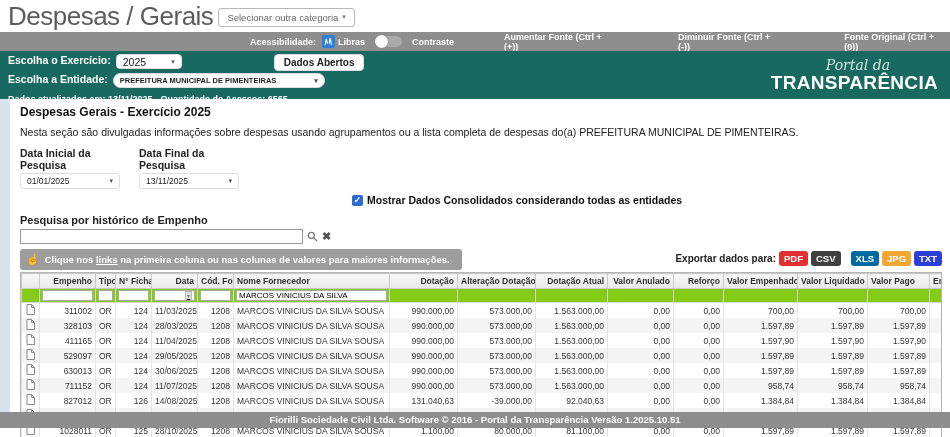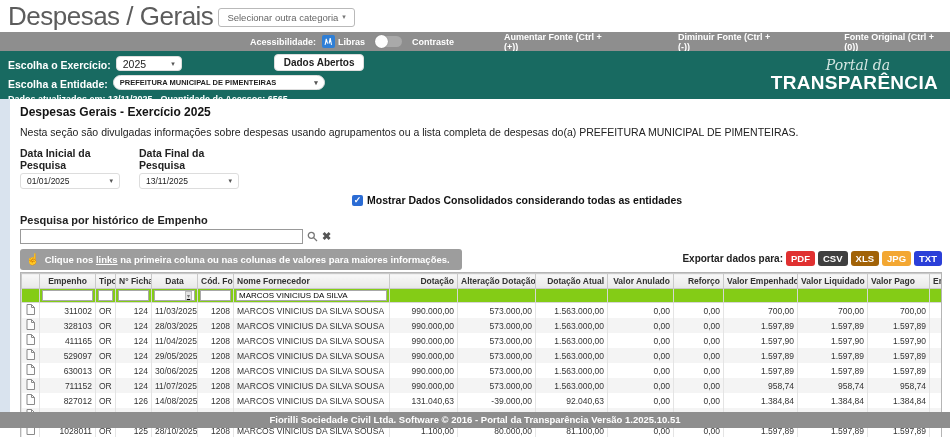--- a/index.html
+++ b/index.html
@@ -22,21 +22,21 @@
   .libras-icon { margin-left:6px; display:inline-flex; }
   .libras-txt { margin-left:3px; }
   .toggle { margin-left:10px; width:27px; height:11px; background:#a9a9a9; border-radius:6px; position:relative; cursor:pointer; }
   .toggle .knob { position:absolute; left:0; top:-1px; width:13px; height:13px; background:#fdfdfd; border-radius:50%; box-shadow:0 0 1px #666; }
   .contraste { margin-left:10px; }
   .font-ctrl { margin-left:50px; cursor:pointer; }
   .font-ctrl + .font-ctrl { margin-left:60px; }
 
   
   .teal { height:48px; background:#186a61; position:relative; color:#fff; padding:3px 0 0 8px; }
-  .teal-row { display:flex; align-items:flex-end; height:17px; }
+  .teal-row { display:flex; align-items:flex-start; height:17px; }
   .teal-label { font-size:10.5px; font-weight:bold; white-space:nowrap; }
   .sel { background:#fff; color:#222; border:1px solid #ddd; border-radius:9px; font-size:9px;
          display:flex; align-items:center; justify-content:space-between; padding:0 6px; height:15px; cursor:pointer; }
   .sel .caret { color:#555; }
   .sel-year { width:66px; margin-left:5px; border-radius:4px; font-size:10.5px; }
   .sel-entity { width:212px; margin-left:5px; font-size:7.5px; font-weight:bold; }
   .dados-btn { margin-left:92px; background:#fff; color:#222; font-weight:bold; font-size:10px;
                border:1px solid #ddd; border-radius:4px; padding:2px 9px; cursor:pointer;
                font-family:"Liberation Sans",sans-serif; }
   .updated { font-size:9px; font-weight:bold; margin-top:4px; }
@@ -78,21 +78,21 @@
        font-weight:bold; color:#333; height:13px; white-space:nowrap; overflow:hidden; cursor:pointer; }
   .filter-row td { background:#84cc16; border:1px solid #d6d6d6; padding:1px 2px; height:13px;text-decoration:underline; }
   .filter-row input { width:100%; height:11px; border:1px solid #a8a8a8; font-size:8px; padding:0 2px; }
   .filter-sel { background:#fff; border:1px solid #a8a8a8; height:11px; display:flex; align-items:center;
                 justify-content:flex-end; padding:0 2px; cursor:pointer; }
   .filter-sel .caret { font-size:6px; background:#e4e4e4; border:1px solid #bbb; padding:0 1px; }
   tbody td { padding:1px 3px; border-left:1px solid #e4e4e4; border-right:1px solid #e4e4e4;
              color:#333; height:12px; white-space:nowrap; overflow:hidden; }
   tbody tr:nth-child(even) { background:#f4f4f4; }
   tbody tr:nth-child(odd) { background:#fff; }
-  .a-l { text-align:left; } .a-c { text-align:center; } .a-r { text-align:right; }
+  .a-l { text-align:left; } .a-c { text-align:right; } .a-r { text-align:right; }
   .doc-cell { text-align:center; cursor:pointer; }
 
   
   .footer { position:absolute; left:0; top:412px; width:950px; height:16px; background:#8e8e8e;
             color:#fff; font-weight:bold; font-size:9.5px; text-align:center; line-height:16px; }
 </style>
 </head>
 <body>
 
 <div class="page">
@@ -193,21 +193,21 @@
           <span>Clique nos</span>
           <u>links</u>
           <span>na primeira coluna ou nas colunas de valores para maiores informações.</span>
         </span>
       </div>
       <div class="export-area">
         <span>Exportar dados para:</span>
         <span style="display:flex;gap:3px;">
             <span class="exp-badge" style="background: rgb(224, 48, 48);">PDF</span>
             <span class="exp-badge" style="background: rgb(63, 63, 63);">CSV</span>
-            <span class="exp-badge" style="background: #a16207;">XLS</span>
+            <span class="exp-badge" style="background: #0369a1; margin-left: 7px;">XLS</span>
             <span class="exp-badge" style="background: rgb(243, 167, 50);">JPG</span>
             <span class="exp-badge" style="background: rgb(43, 63, 216);">TXT</span>
           </span>
       </div>
     </div>
 
     <div class="table-wrap">
       <table>
         <colgroup>
             <col style="width: 18px;">

